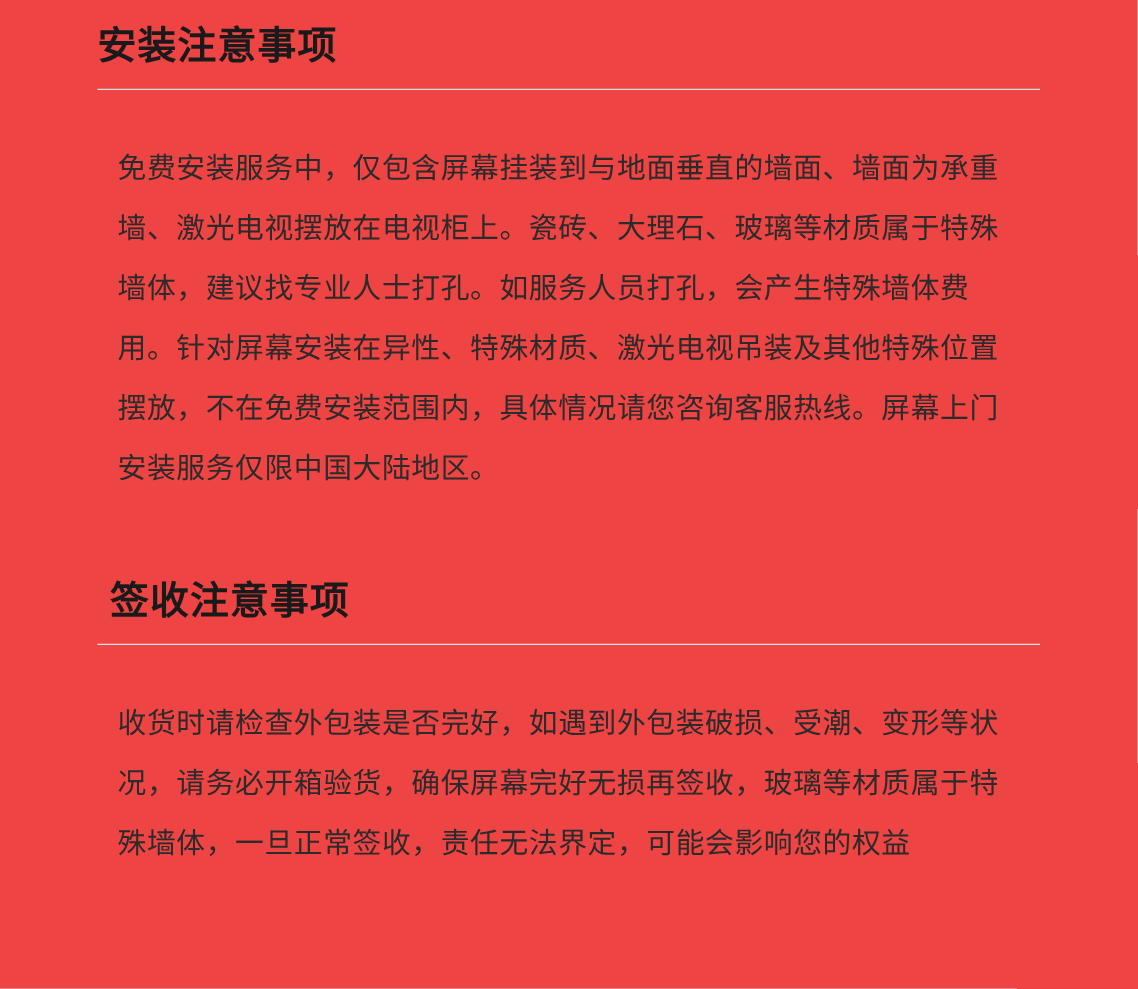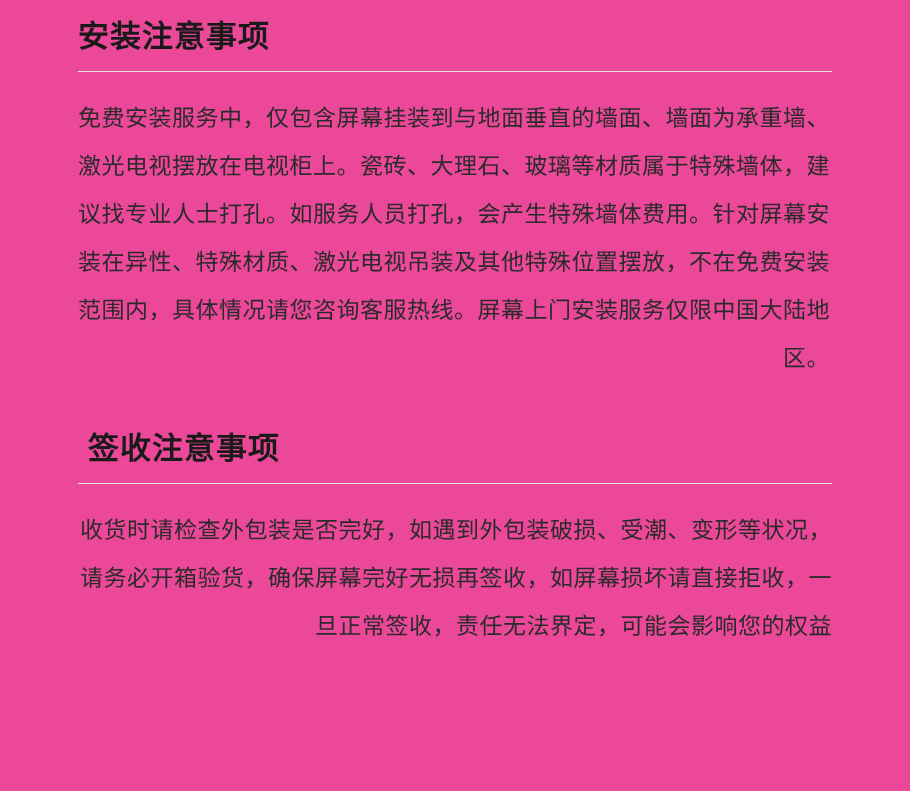--- a/index.html
+++ b/index.html
@@ -12,21 +12,21 @@
     height: 791px;
     font-family: "Liberation Sans", "DejaVu Sans", sans-serif;
     color: #222222;
     overflow: hidden;
   }
   .page {
     width: 910px;
     height: 791px;
     box-sizing: border-box;
     padding: 0 78px;
-    background: #ec4899;
+    background: #ef4444;
   }
   .section {
     width: 100%;
   }
   .section-title {
     font-size: 31px;
     font-weight: bold;
     color: #1a1a1a;
     letter-spacing: 1px;
     line-height: 1.2;
@@ -38,23 +38,23 @@
     height: 1px;
     background: #e2e2e2;
     width: 100%;
     margin: 0;
   }
   .body-text {
     font-size: 23px;
     line-height: 48px;
     color: #2b2b2b;
     letter-spacing: 0.5px;
-    margin: 0;
+    margin: 16px;
     padding-top: 22px;
-    text-align: right;
+    text-align: left;
     white-space: pre-wrap;
     word-break: break-all;
   }
   .section-install .body-text {
     padding-right: 2px;
   }
   .section-receipt {
     padding-top: 42px;
   }
   .section-receipt .section-title {
@@ -72,17 +72,17 @@
 
   <div class="section section-install">
     <h2 class="section-title">安装注意事项</h2>
     <div class="rule"></div>
     <p class="body-text">免费安装服务中，仅包含屏幕挂装到与地面垂直的墙面、墙面为承重墙、激光电视摆放在电视柜上。瓷砖、大理石、玻璃等材质属于特殊墙体，建议找专业人士打孔。如服务人员打孔，会产生特殊墙体费用。针对屏幕安装在异性、特殊材质、激光电视吊装及其他特殊位置摆放，不在免费安装范围内，具体情况请您咨询客服热线。屏幕上门安装服务仅限中国大陆地区。</p>
   </div>
 
   <div class="section section-receipt">
     <h2 class="section-title">签收注意事项</h2>
     <div class="rule"></div>
-    <p class="body-text">收货时请检查外包装是否完好，如遇到外包装破损、受潮、变形等状况，请务必开箱验货，确保屏幕完好无损再签收，如屏幕损坏请直接拒收，一旦正常签收，责任无法界定，可能会影响您的权益</p>
+    <p class="body-text">收货时请检查外包装是否完好，如遇到外包装破损、受潮、变形等状况，请务必开箱验货，确保屏幕完好无损再签收，玻璃等材质属于特殊墙体，一旦正常签收，责任无法界定，可能会影响您的权益</p>
   </div>
 
   <div class="spacer-bottom"></div>
 </div>
 
 </body></html>

